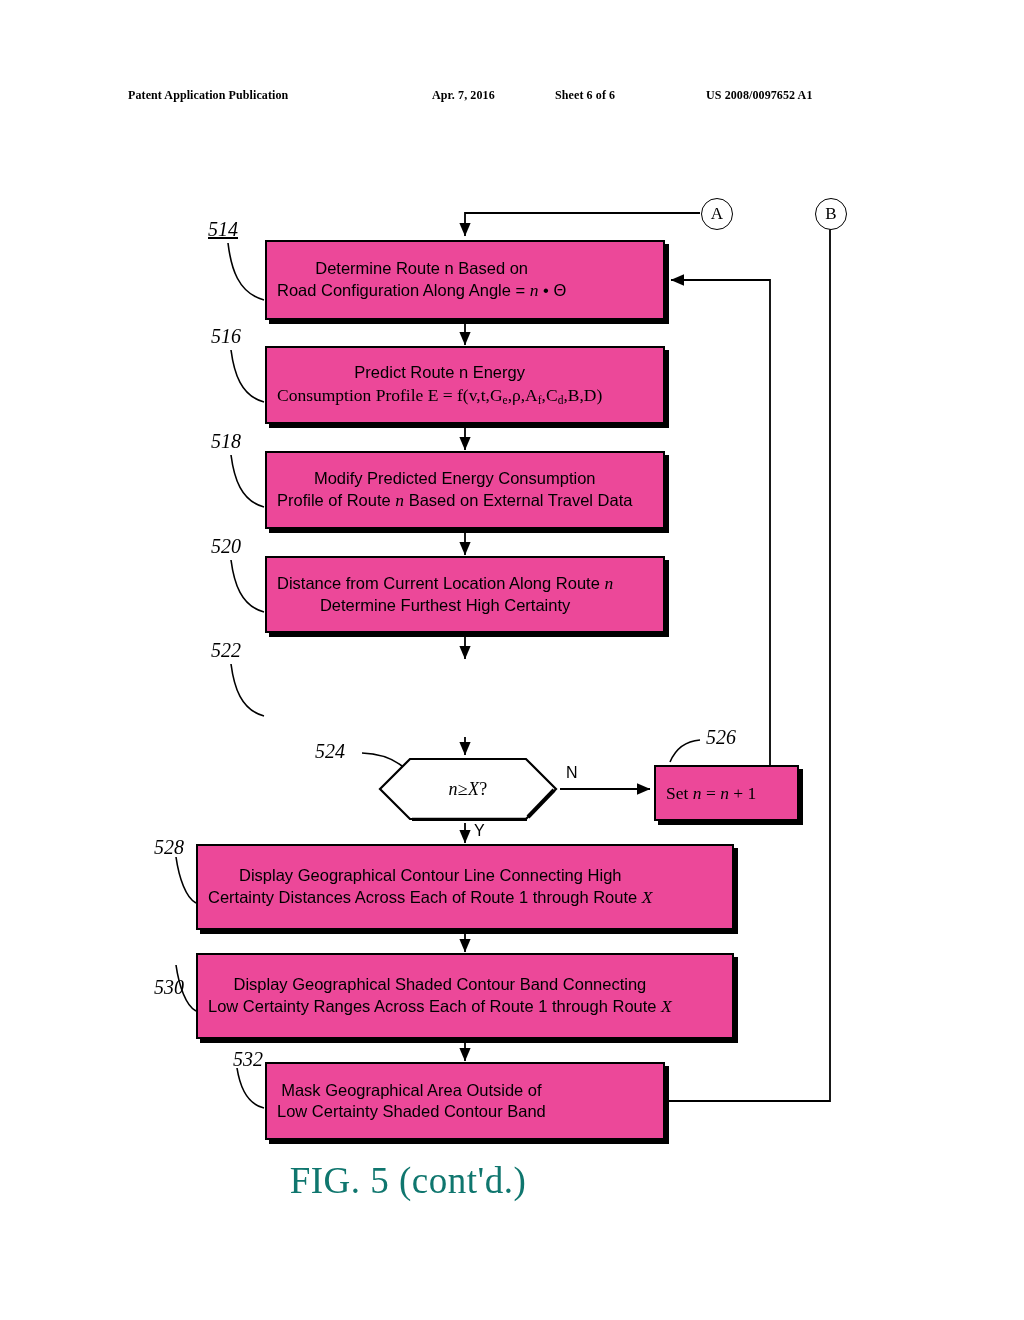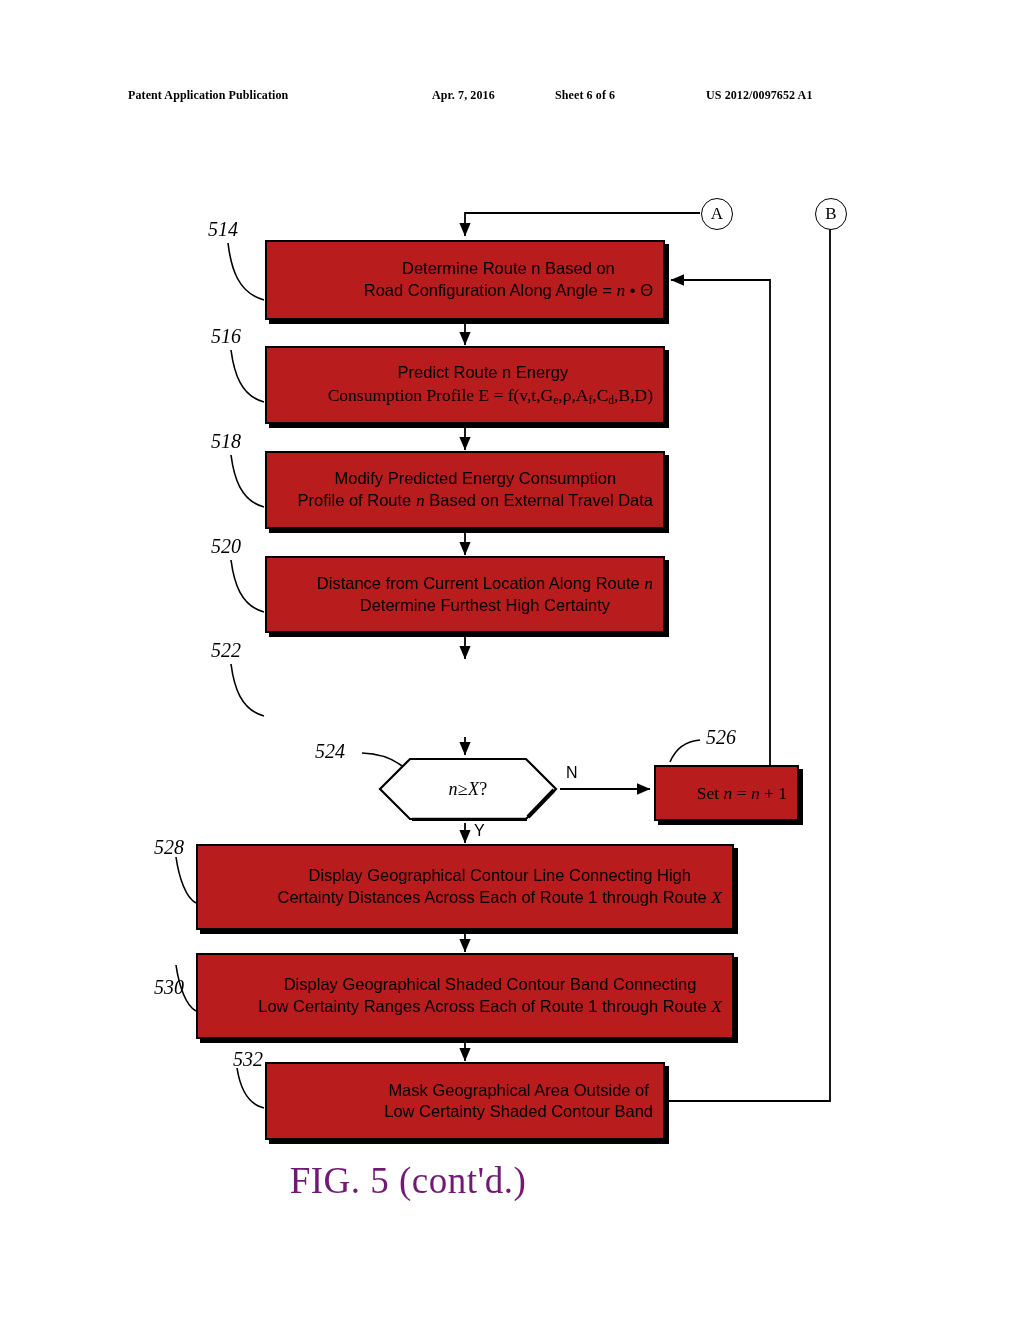--- a/index.html
+++ b/index.html
@@ -49,36 +49,36 @@
     width: 1024px;
     height: 1320px;
     pointer-events: none;
   }
 
   
   .pbox {
     position: absolute;
     box-sizing: border-box;
     border: 2px solid #000;
-    background: #b91c1c;
+    background: #ec4899;
     box-shadow: 4px 4px 0 0 #000;
     display: flex;
     align-items: center;
-    justify-content: flex-end;
+    justify-content: flex-start;
     text-align: center;
     line-height: 1.30;
     font-size: 16.5px;
     color: #000;
   }
   .pbox .txt { display: block; padding: 0 10px; }
   .pbox .ln  { display: block; white-space: nowrap; }
 
   
   .mv { font-style: italic; font-family: "Liberation Serif", serif; font-size: 17.5px; }
-  .serifmath { font-family: "Liberation Serif", serif; font-size: 17.5px; margin-left: 15px; }
+  .serifmath { font-family: "Liberation Serif", serif; font-size: 17.5px; }
   .sub { font-size: 11.5px; vertical-align: -0.28em; }
 
   
   #dec-524 {
     position: absolute;
     left: 378px;
     top: 757px;
     width: 180px;
     height: 64px;
   }
@@ -136,31 +136,31 @@
   
   #fig-caption {
     position: absolute;
     left: 0;
     top: 1159px;
     width: 816px;
     text-align: center;
     font-family: "Liberation Serif", serif;
     font-size: 37px;
     letter-spacing: 0.5px;
-    color: #701a75;
+    color: #0f766e;
   }
 </style>
 </head>
 <body>
 
 <div id="page-header">
   <span class="hdr-pub">Patent Application Publication</span>
   <span class="hdr-date">Apr. 7, 2016</span>
   <span class="hdr-sheet">Sheet 6 of 6</span>
-  <span class="hdr-num">US 2012/0097652 A1</span>
+  <span class="hdr-num">US 2008/0097652 A1</span>
 </div>
 
 <div id="drawing">
 
   <svg id="wires" viewBox="0 0 1024 1320" width="1024" height="1320" xmlns="http://www.w3.org/2000/svg">
     <defs>
       <marker id="ah" markerWidth="9" markerHeight="9" refX="7.4" refY="3.2" orient="auto" markerUnits="strokeWidth">
         <path d="M0,0 L7.6,3.2 L0,6.4 z" fill="#000"></path>
       </marker>
     </defs>
@@ -203,21 +203,21 @@
     </g>
   </svg>
 
   <div class="conn" style="left:701px; top:198px;">
     <span>A</span>
   </div>
   <div class="conn" style="left:815px; top:198px;">
     <span>B</span>
   </div>
 
-  <div class="refnum" style="left:208px; top:218px;">514</div>
+  <div class="refnum" style="left:208px; top:218px;text-decoration:underline;">514</div>
   <div class="pbox" style="left:265px; top:240px; width:400px; height:80px;">
     <span class="txt">
       <span class="ln">Determine Route n Based on</span>
       <span class="ln"><span>Road Configuration Along Angle = </span><span class="mv">n</span><span> • Θ</span></span>
     </span>
   </div>
 
   <div class="refnum" style="left:211px; top:325px;">516</div>
   <div class="pbox" style="left:265px; top:346px; width:400px; height:78px;">
     <span class="txt">

